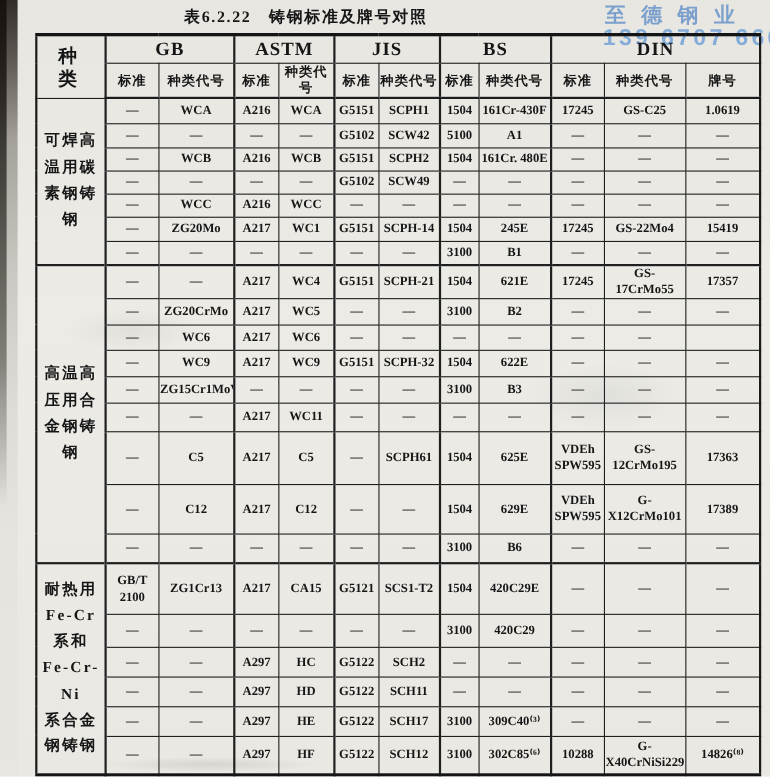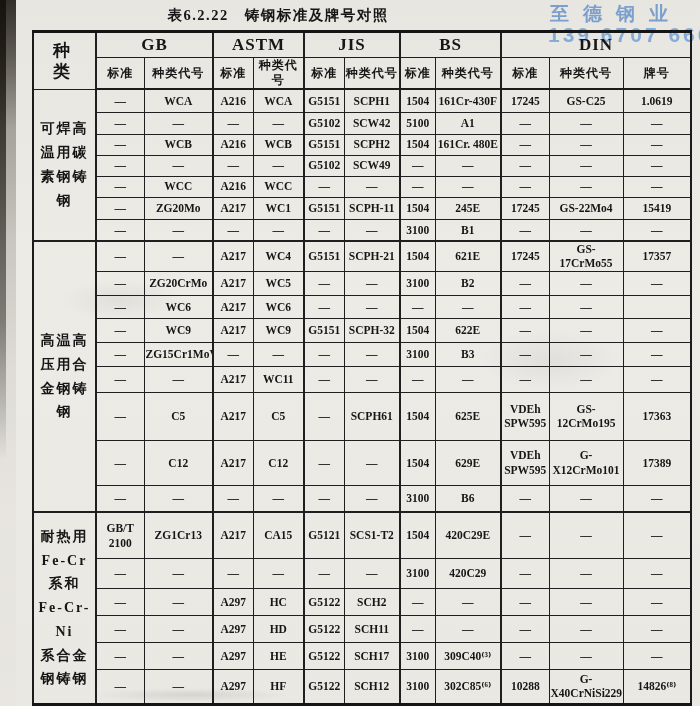--- a/index.html
+++ b/index.html
@@ -173,21 +173,21 @@
         <td class="gs">—</td>
         <td>—</td>
         <td>—</td>
       </tr>
       <tr style="height: 22px;">
         <td class="gs">—</td>
         <td>ZG20Mo</td>
         <td class="gs">A217</td>
         <td>WC1</td>
         <td class="gs">G5151</td>
-        <td>SCPH-11</td>
+        <td>SCPH-14</td>
         <td class="gs">1504</td>
         <td>245E</td>
         <td class="gs">17245</td>
         <td>GS-22Mo4</td>
         <td>15419</td>
       </tr>
       <tr style="height: 22px;">
         <td class="gs">—</td>
         <td>—</td>
         <td class="gs">—</td>

